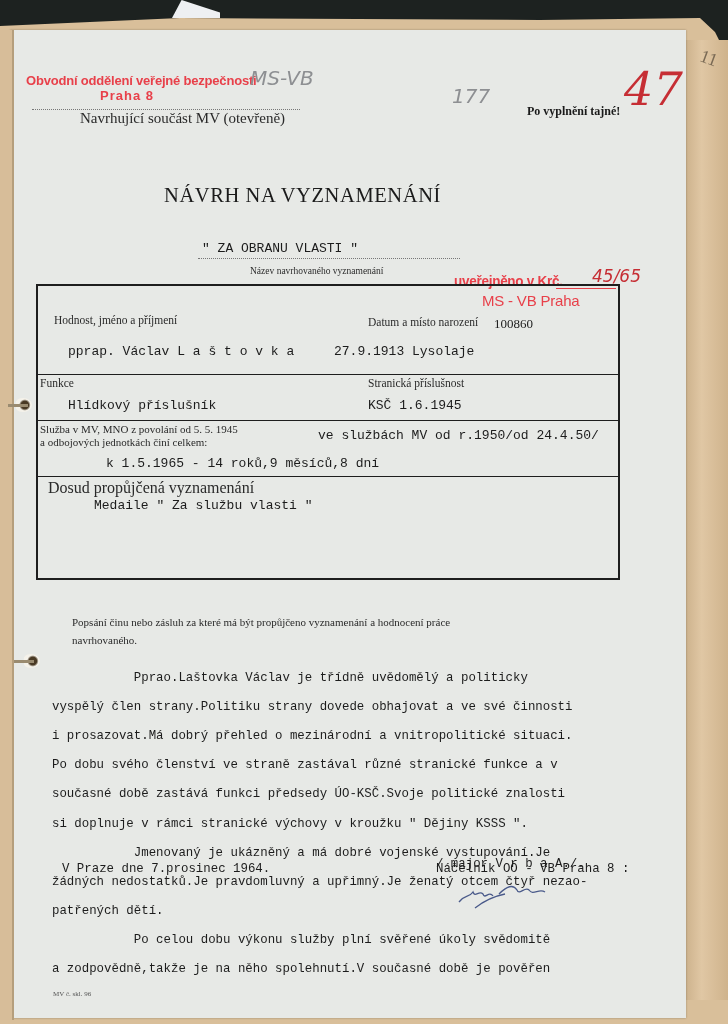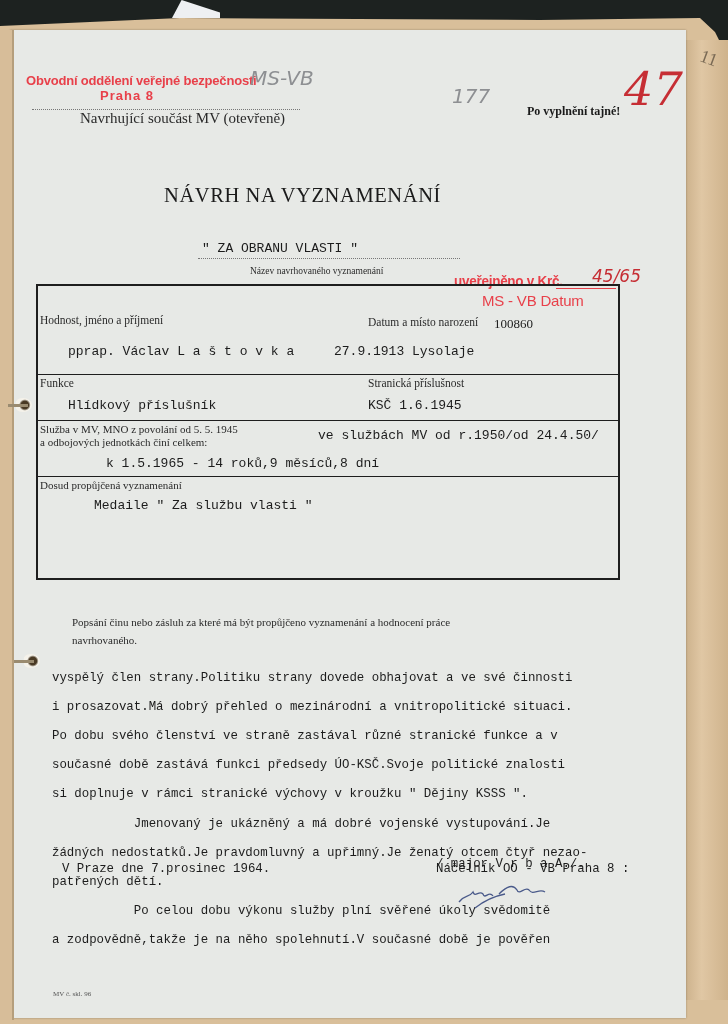--- a/index.html
+++ b/index.html
@@ -81,50 +81,51 @@
 
 <div class="abs printed" style="left:164px; top:184px; font-size:20.5px; letter-spacing:0.6px; color:#1b1b1b;">NÁVRH NA VYZNAMENÁNÍ</div>
 
 <div class="abs typed" style="left:202px; top:241px; font-size:13px;">" ZA OBRANU VLASTI "</div>
 <div class="dotted" style="left:198px; top:258px; width:262px;"></div>
 <div class="abs printed" style="left:250px; top:266px; font-size:9.5px;">Název navrhovaného vyznamenání</div>
 
 <div class="abs stamp-red" style="left:454px; top:272px; font-size:15px; letter-spacing:-0.3px; transform:scaleX(0.9); transform-origin:left;">uveřejněno v Krč.</div>
 <div class="abs redink" style="left:592px; top:266px; font-size:17px;">45/65</div>
 <div class="abs" style="left:556px; top:288px; width:60px; border-top:1.5px solid #e8404a;"></div>
-<div class="abs stamp-red" style="left:482px; top:292px; font-size:15px; font-weight:normal; letter-spacing:-0.2px;">MS - VB Datum</div>
+<div class="abs stamp-red" style="left:482px; top:292px; font-size:15px; font-weight:normal; letter-spacing:-0.2px;">MS - VB Praha</div>
 
 <div class="form-table">
-  <div class="cell-label" style="left:2px; top:28px;">Hodnost, jméno a příjmení</div>
+  <div class="cell-label" style="left:16px; top:28px;">Hodnost, jméno a příjmení</div>
   <div class="cell-label" style="left:330px; top:30px;">Datum a místo narození</div>
   <div class="cell-typed" style="left:456px; top:30px;font-family:Liberation Serif, serif;">100860</div>
   <div class="cell-typed" style="left:30px; top:58px;">pprap. Václav  L a š t o v k a</div>
   <div class="cell-typed" style="left:296px; top:58px;">27.9.1913  Lysolaje</div>
 
   <div class="row-line" style="top:88px;"></div>
   <div class="cell-label" style="left:2px; top:91px;">Funkce</div>
   <div class="cell-label" style="left:330px; top:91px;">Stranická příslušnost</div>
   <div class="cell-typed" style="left:30px; top:112px;">Hlídkový příslušník</div>
   <div class="cell-typed" style="left:330px; top:112px;">KSČ 1.6.1945</div>
 
   <div class="row-line" style="top:134px;"></div>
   <div class="cell-label" style="left:2px; top:137px; font-size:11px;">Služba v MV, MNO z povolání od 5. 5. 1945</div>
   <div class="cell-label" style="left:2px; top:150px; font-size:11px;">a odbojových jednotkách činí celkem:</div>
   <div class="cell-typed" style="left:280px; top:142px;">ve službách MV od r.1950/od 24.4.50/</div>
   <div class="cell-typed" style="left:68px; top:170px;">k 1.5.1965 - 14 roků,9 měsíců,8 dní</div>
 
   <div class="row-line" style="top:190px;"></div>
-  <div class="cell-label" style="left:2px; top:193px; font-size:11px;">Dosud propůjčená vyznamenání</div>
+  <div class="cell-label" style="left:10px; top:193px; font-size:16px;">Dosud propůjčená vyznamenání</div>
   <div class="cell-typed" style="left:56px; top:212px;">Medaile " Za službu vlasti "</div>
 </div>
 
 <div class="abs printed" style="left:72px; top:616px; font-size:11px;">Popsání činu nebo zásluh za které má být propůjčeno vyznamenání a hodnocení práce</div>
 <div class="abs printed" style="left:72px; top:634px; font-size:11px;">navrhovaného.</div>
 
 <div class="body-text" style="top:656px;">
+<div>           Pprao.Laštovka Václav je třídně uvědomělý a politicky</div>
 <div>vyspělý člen strany.Politiku strany dovede obhajovat a ve své činnosti</div>
 <div>i prosazovat.Má dobrý přehled o mezinárodní a vnitropolitické situaci.</div>
 <div>Po dobu svého členství ve straně zastával různé stranické funkce a v</div>
 <div>současné době zastává funkci předsedy ÚO-KSČ.Svoje politické znalosti</div>
 <div>si doplnuje v rámci stranické výchovy v kroužku " Dějiny KSSS ".</div>
 <div>           Jmenovaný je ukázněný a má dobré vojenské vystupování.Je</div>
 <div>žádných nedostatků.Je pravdomluvný a upřimný.Je ženatý otcem čtyř nezao-</div>
 <div>patřených dětí.</div>
 <div>           Po celou dobu výkonu služby plní svěřené úkoly svědomitě</div>
 <div>a zodpovědně,takže je na něho spolehnutí.V současné době je pověřen</div>

